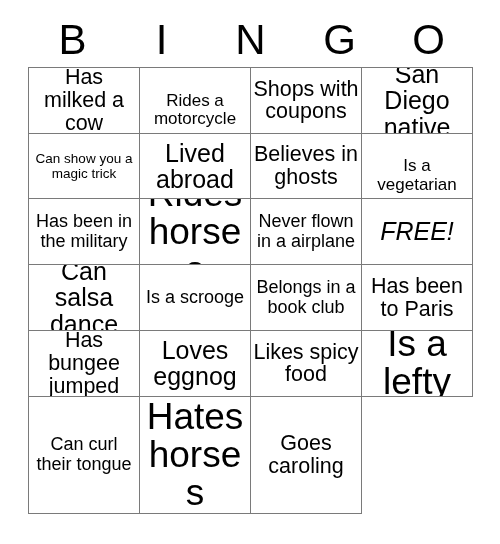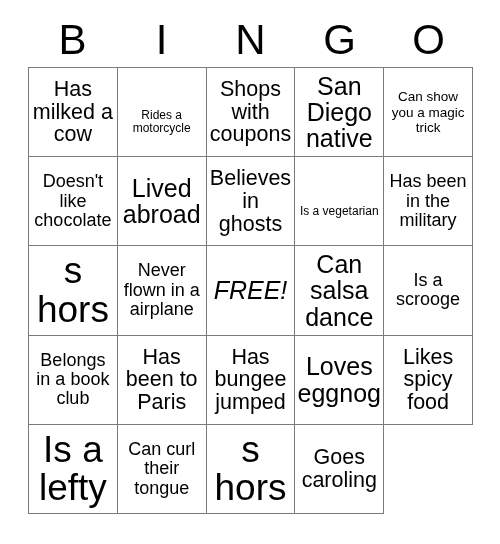--- a/index.html
+++ b/index.html
@@ -45,21 +45,21 @@
   .grid {
     position: absolute;
     left: 28px;
     top: 67px;
     width: 445px;
     height: 447px;
     border-left: 1px solid #7a7a7a;
     border-top: 1px solid #7a7a7a;
     box-sizing: border-box;
     display: grid;
-    grid-template-columns: repeat(5, 1fr);
+    grid-template-columns: repeat(4, 1fr);
     grid-template-rows: repeat(5, 1fr);
     background: #ffffff;
   }
   .cell {
     border-right: 1px solid #7a7a7a;
     border-bottom: 1px solid #7a7a7a;
     box-sizing: border-box;
     display: flex;
     align-items: center;
     justify-content: center;
@@ -71,21 +71,21 @@
   }
   .cell-text {
     display: block;
     width: 100%;
     line-height: 1.07;
     word-wrap: break-word;
     white-space: normal;
   }
   
   .fs-xs  .cell-text { font-size: 13.5px; line-height: 1.12; }
-  .fs-s   .cell-text { font-size: 12px; line-height: 1.10; margin-top: 20px; }
+  .fs-s   .cell-text { font-size: 17px; line-height: 1.10; margin-top: 20px; }
   .fs-m   .cell-text { font-size: 18px;   line-height: 1.08; }
   .fs-l   .cell-text { font-size: 21.5px; line-height: 1.06; }
   .fs-xl  .cell-text { font-size: 25px;   line-height: 1.05; }
   .fs-xxl .cell-text { font-size: 37px;   line-height: 1.03; }
   .fs-free .cell-text { font-size: 25px; line-height: 1; font-style: italic; }
 </style>
 </head>
 <body>
 
 <div id="bingo-card">
@@ -109,23 +109,20 @@
     <div class="cell fs-l">
         <span class="cell-text">Shops with coupons</span>
       </div>
     <div class="cell fs-xl">
         <span class="cell-text">San Diego native</span>
       </div>
     <div class="cell fs-xs">
         <span class="cell-text">Can show you a magic trick</span>
       </div>
 
-    <div class="cell fs-m">
-        <span class="cell-text">Doesn't like chocolate</span>
-      </div>
     <div class="cell fs-xl">
         <span class="cell-text">Lived abroad</span>
       </div>
     <div class="cell fs-l">
         <span class="cell-text">Believes in ghosts</span>
       </div>
     <div class="cell fs-s">
         <span class="cell-text">Is a vegetarian</span>
       </div>
     <div class="cell fs-m">

